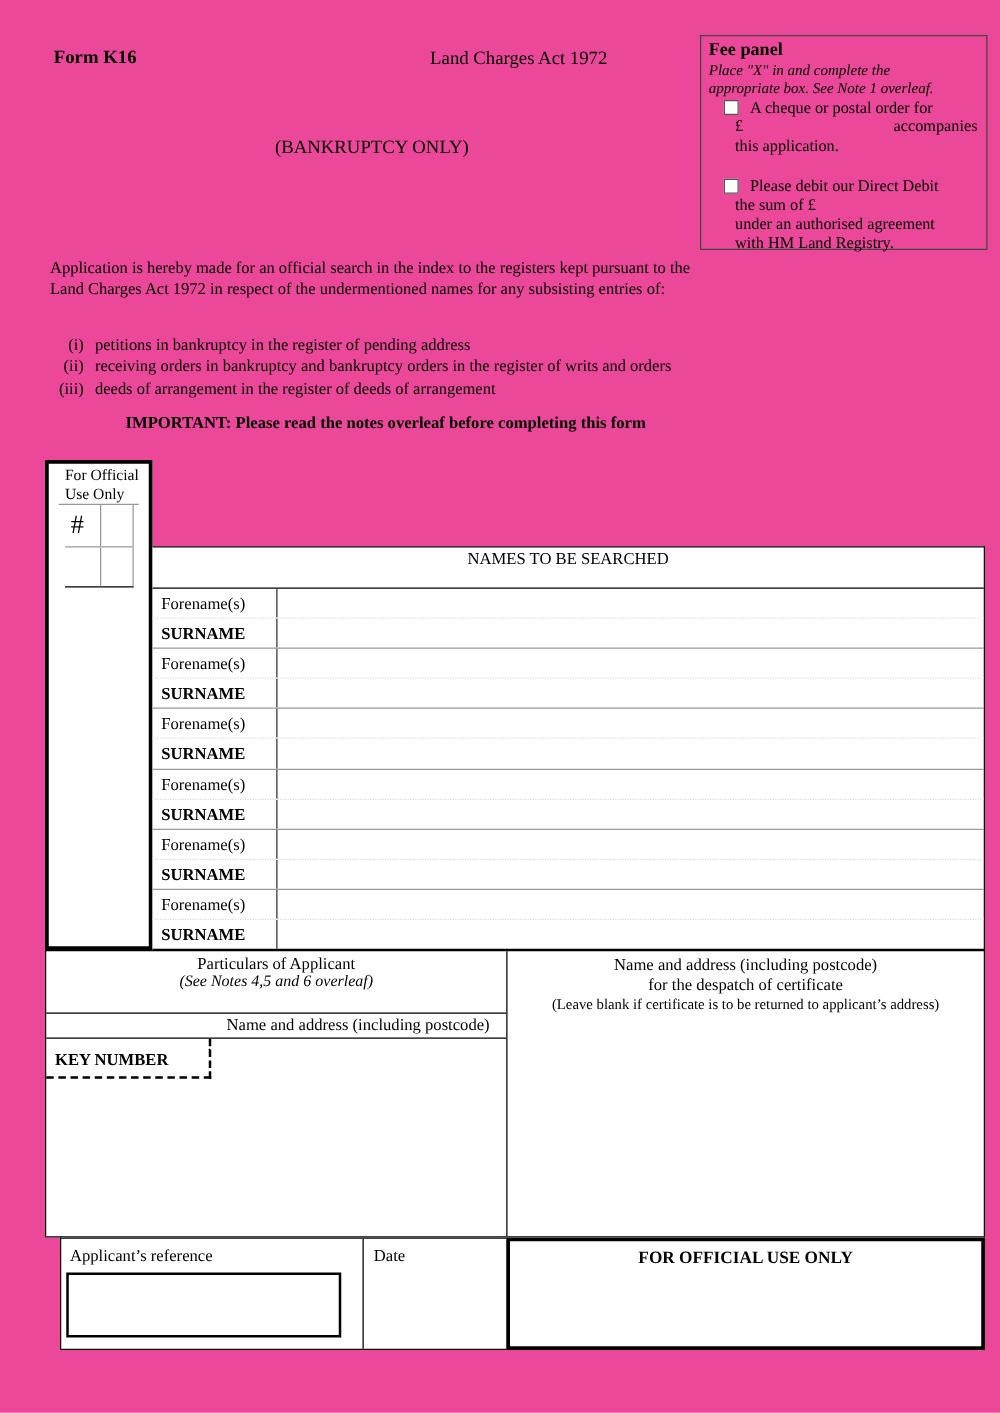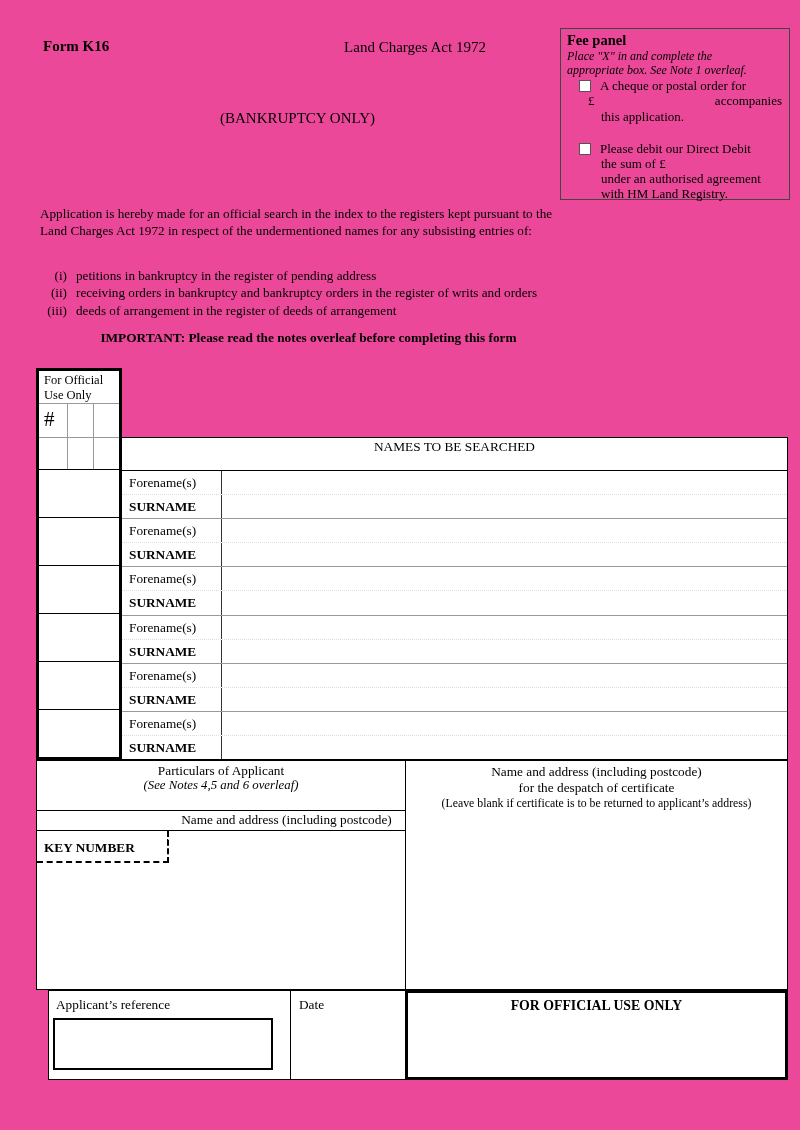--- a/index.html
+++ b/index.html
@@ -11,34 +11,34 @@
   .act-title { position: absolute; left: 30px; top: 39px; width: 770px; text-align: center; font-size: 15px; }
   .main-title { position: absolute; left: 0; top: 85px; width: 595px; text-align: center; font-size: 20px; font-weight: bold; }
   .main-subtitle { position: absolute; left: 0; top: 110px; width: 595px; text-align: center; font-size: 15px; }
 
   
   .fee-panel { position: absolute; left: 560px; top: 28px; width: 230px; height: 172px; border: 1px solid #444; padding: 3px 7px 0 6px; font-size: 13px; line-height: 1.17; }
   .fee-title { font-size: 14.5px; font-weight: bold; }
   .fee-instr { font-size: 12px; font-style: italic; line-height: 1.18; }
   .opt-row { display: flex; margin-top: 1px; padding-left: 12px; }
   .checkbox { width: 12px; height: 12px; border: 1px solid #555; margin: 2px 9px 0 0; flex: none; background: #fff; }
-  .indent { margin-left: 34px; }
+  .indent { margin-left: 21px; }
   .amount-row { display: flex; justify-content: space-between; margin-left: 21px; }
   .amount-fill { flex: 1; }
   .opt2 { margin-top: 17px; }
 
   
   .intro-para { position: absolute; left: 40px; top: 206px; width: 524px; font-size: 13.2px; line-height: 1.25; }
   .intro-list { position: absolute; left: 40px; top: 267px; font-size: 13.2px; }
   .li { display: flex; line-height: 17.4px; }
   .li-num { width: 27px; text-align: right; margin-right: 9px; flex: none; }
   .important-line { position: absolute; left: 36px; top: 330px; width: 545px; text-align: center; font-size: 13.3px; font-weight: bold; }
 
   
-  .official-box { position: absolute; left: 36px; top: 368px; width: 86px; height: 392px; border: 3px solid #000; display: flex; flex-direction: column; background: #fff; }
+  .official-box { position: absolute; left: 36px; top: 368px; width: 86px; height: 392px; border: 3px solid #000; display: flex; flex-direction: column; background: #fff; align-items: center; }
   .ou-header { height: 33px; border-bottom: 1px solid #999; font-size: 12.5px; line-height: 1.18; padding: 2px 0 0 5px; }
   .ou-grid-row { display: flex; }
   .ou-rowA { height: 34px; border-bottom: 1px solid #999; }
   .ou-rowB { height: 32px; border-bottom: 1px solid #000; }
   .ou-c { height: 100%; }
   .ou-c1 { width: 29px; border-right: 1px solid #999; padding-left: 5px; }
   .ou-c2 { width: 26px; border-right: 1px solid #999; }
   .ou-c3 { flex: 1; }
   .hash { font-size: 21px; line-height: 30px; }
   .ou-cell { flex: 1; border-bottom: 1.5px solid #000; }

